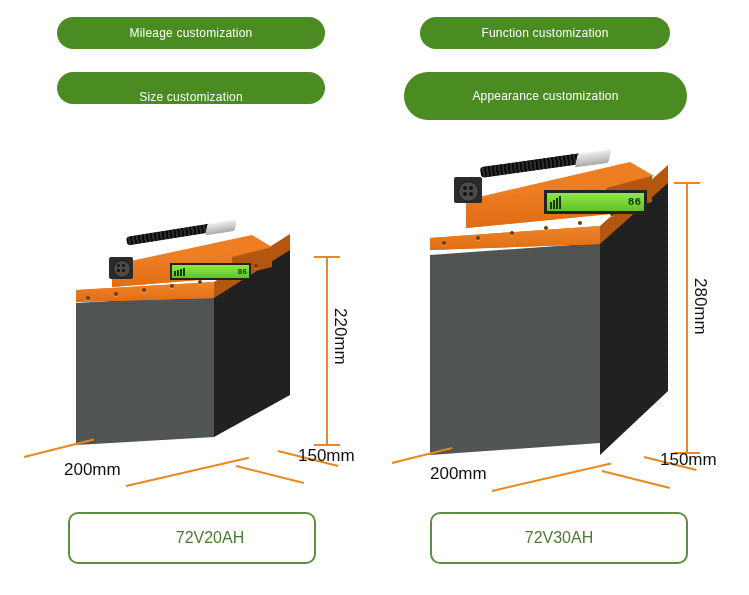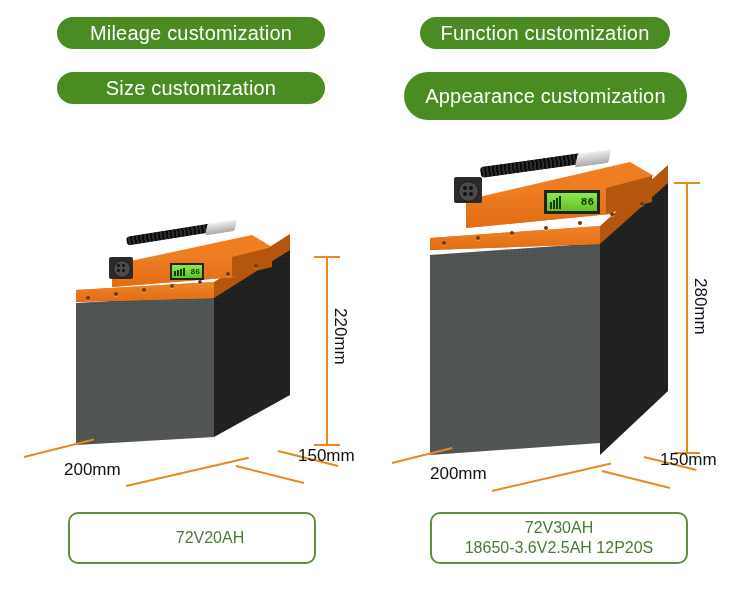--- a/index.html
+++ b/index.html
@@ -17,27 +17,27 @@
 
   
   .pill {
     position: absolute;
     display: flex;
     align-items: center;
     justify-content: center;
     background: #4a8c21;
     color: #ffffff;
     border-radius: 999px;
-    font-size: 20px;
+    font-size: 12px;
     letter-spacing: .2px;
     white-space: nowrap;
     box-sizing: border-box;
   }
   #pill-mileage    { left: 57px;  top: 17px;  width: 268px; height: 32px; }
-  #pill-size       { left: 57px;  top: 72px;  width: 268px; height: 32px; }
+  #pill-size       { left: 57px;  top: 72px;  width: 268px; height: 32px; align-items: flex-end; }
   #pill-function   { left: 420px; top: 17px;  width: 250px; height: 32px; }
   #pill-appearance { left: 404px; top: 72px;  width: 283px; height: 48px; }
 
   
   .battery-stage { position: absolute; }
   #stage-left  { left: 14px;  top: 150px; width: 360px; height: 350px; }
   #stage-right { left: 396px; top: 150px; width: 353px; height: 350px; }
 
   
   .face-front {
@@ -106,20 +106,21 @@
   }
 
   
   .lcd-bezel {
     position: absolute;
     background: #23231f;
     border-radius: 0;
     display: flex;
     align-items: center;
     justify-content: center;
+    padding-left: 47px;
   }
   .lcd-screen {
     position: absolute;
     background: #7dd83c;
     background-image: linear-gradient(180deg,#8ee84b 0%, #63c228 100%);
     display: flex;
     align-items: center;
     justify-content: space-between;
     box-sizing: border-box;
   }
@@ -334,14 +335,13 @@
   <div class="dim-line" style="left:-4px; top:312px; width:62px; height:2px; transform: rotate(-14deg); transform-origin: left center;"></div>
   <div class="dim-line" style="left:96px; top:340px; width:122px; height:2px; transform: rotate(-13deg); transform-origin: left center;"></div>
   <div class="dim-text" style="left:34px; top:314px;">200mm</div>
 </div>
 
 <div class="caption" id="caption-left">
   <div>72V20AH</div>
 </div>
 <div class="caption" id="caption-right">
   <div>72V30AH</div>
-  <div>18650-3.6V2.5AH 12P20S</div>
 </div>
 
 </body></html>

